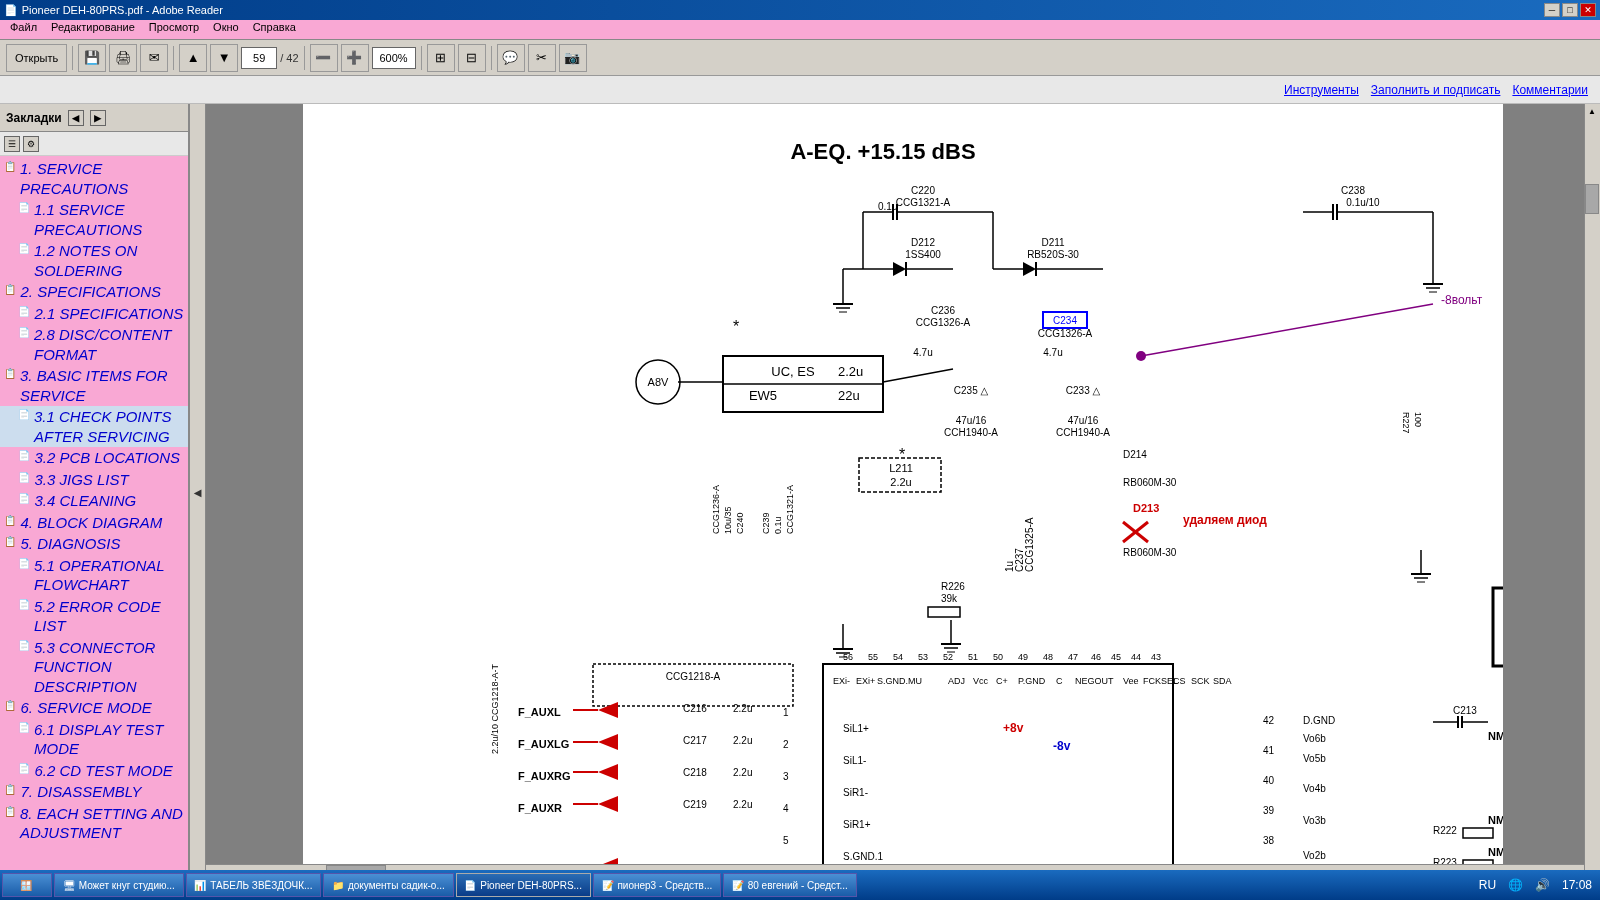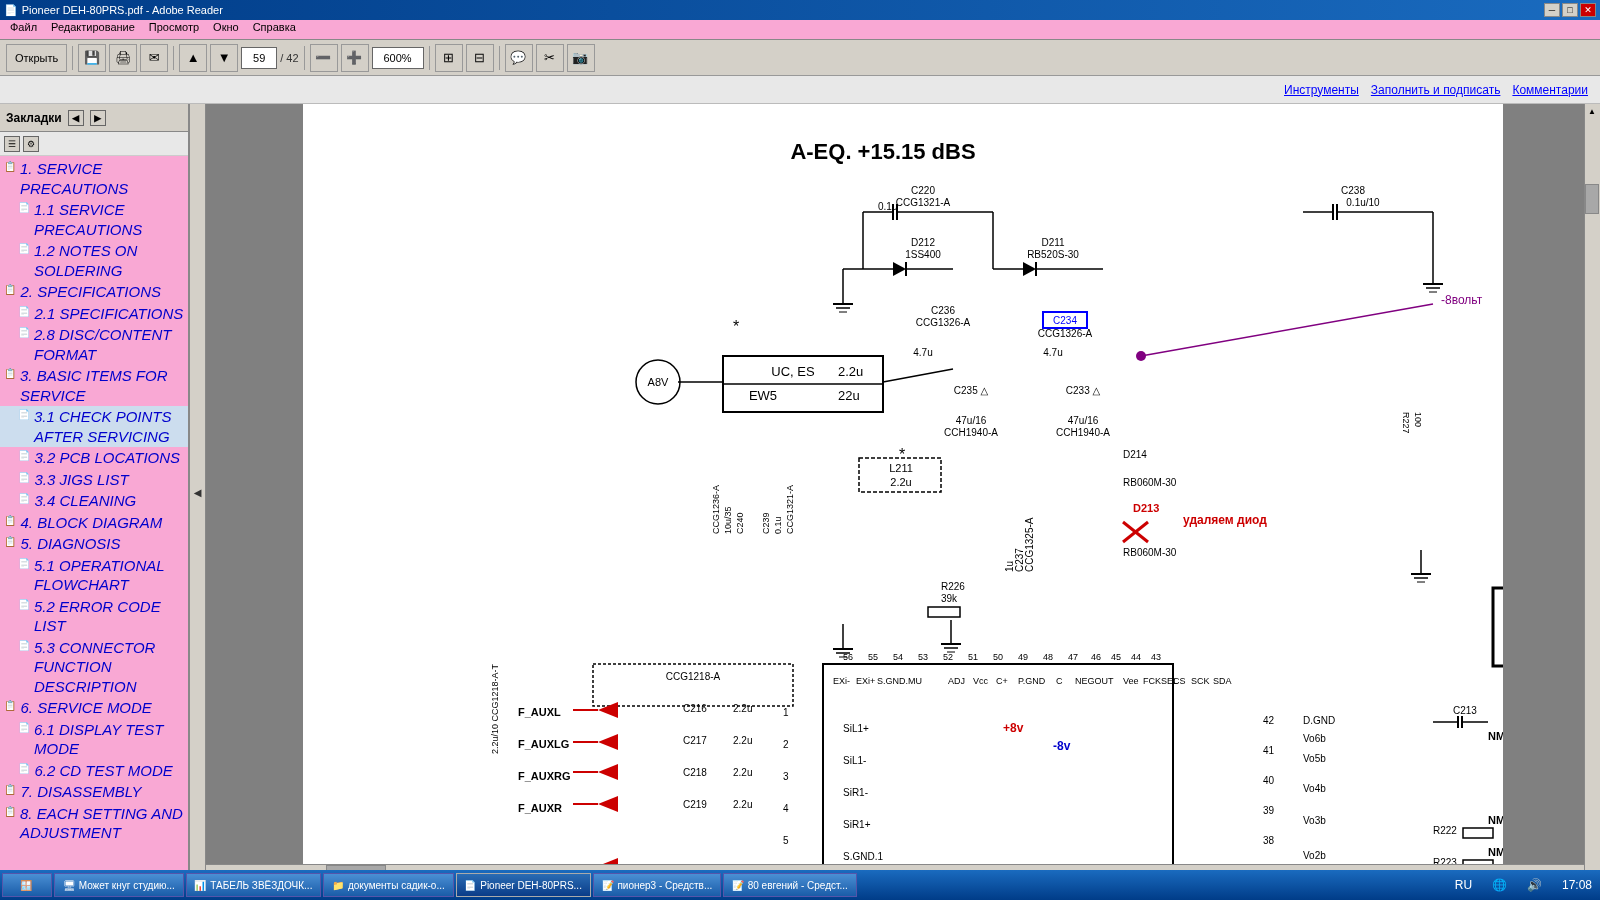--- a/index.html
+++ b/index.html
@@ -189,21 +189,21 @@
       align-items: center;
       gap: 3px;
       min-width: 120px;
       max-width: 160px;
     }
     .task-btn.active { background: linear-gradient(to bottom, #2a6cb4, #0a3c88); border-color: #aaa; }
     #taskbar-right {
       margin-left: auto;
       display: flex;
       align-items: center;
-      gap: 20px;
+      gap: 12px;
       color: white;
       font-size: 11px;
       padding-right: 6px;
     }
     .sys-tray-icon { font-size: 12px; color: white; }
 
     
     #circuit-content {
       position: absolute;
       top: 0; left: 0;
@@ -259,21 +259,21 @@
   <div class="tb-btn">✉</div>
   <div class="tb-sep"></div>
   <div class="tb-btn">▲</div>
   <div class="tb-btn">▼</div>
   <input class="tb-input" value="59" style="">
   <span class="tb-label">/</span>
   <span class="tb-label">42</span>
   <div class="tb-sep"></div>
   <div class="tb-btn">➖</div>
   <div class="tb-btn">➕</div>
-  <input class="tb-input" value="600%" style="width: 52px;">
+  <input class="tb-input" value="600%" style="width: 44px;">
   <div class="tb-sep"></div>
   <div class="tb-btn">⊞</div>
   <div class="tb-btn">⊟</div>
   <div class="tb-sep"></div>
   <div class="tb-btn">💬</div>
   <div class="tb-btn">✂</div>
   <div class="tb-btn">📷</div>
 </div>
 
 <div id="actionsbar">

